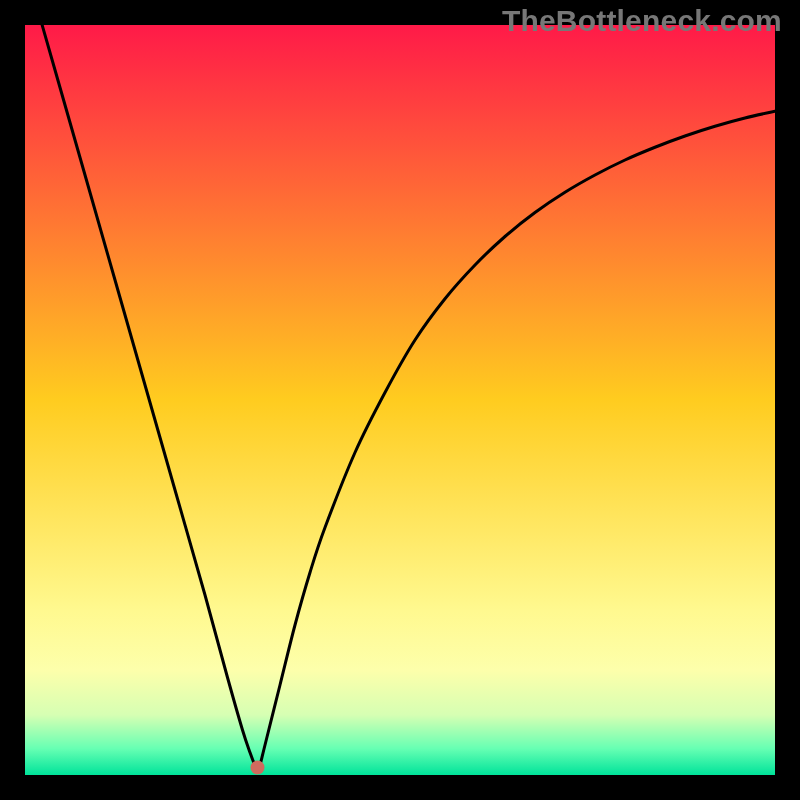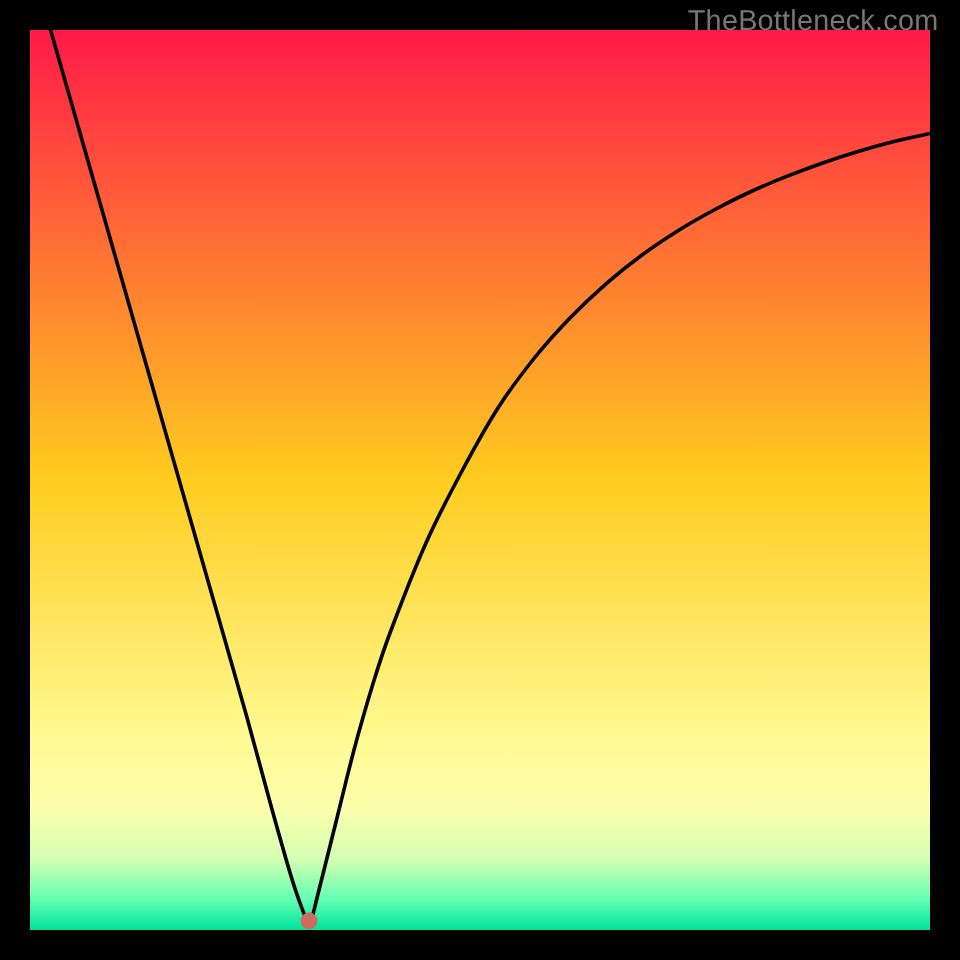--- a/index.html
+++ b/index.html
@@ -15,22 +15,22 @@
     position: relative;
     width: 800px;
     height: 800px;
     background: #000;
   }
   .watermark {
     position: absolute;
     top: 4px;
     right: 18px;
     color: #777;
-    font-size: 24px;
-    font-weight: 400;
+    font-size: 30px;
+    font-weight: 700;
     letter-spacing: 0.2px;
     z-index: 5;
   }
   .plot {
     position: absolute;
     left: 25px;
     top: 25px;
     width: 750px;
     height: 750px;
   }

